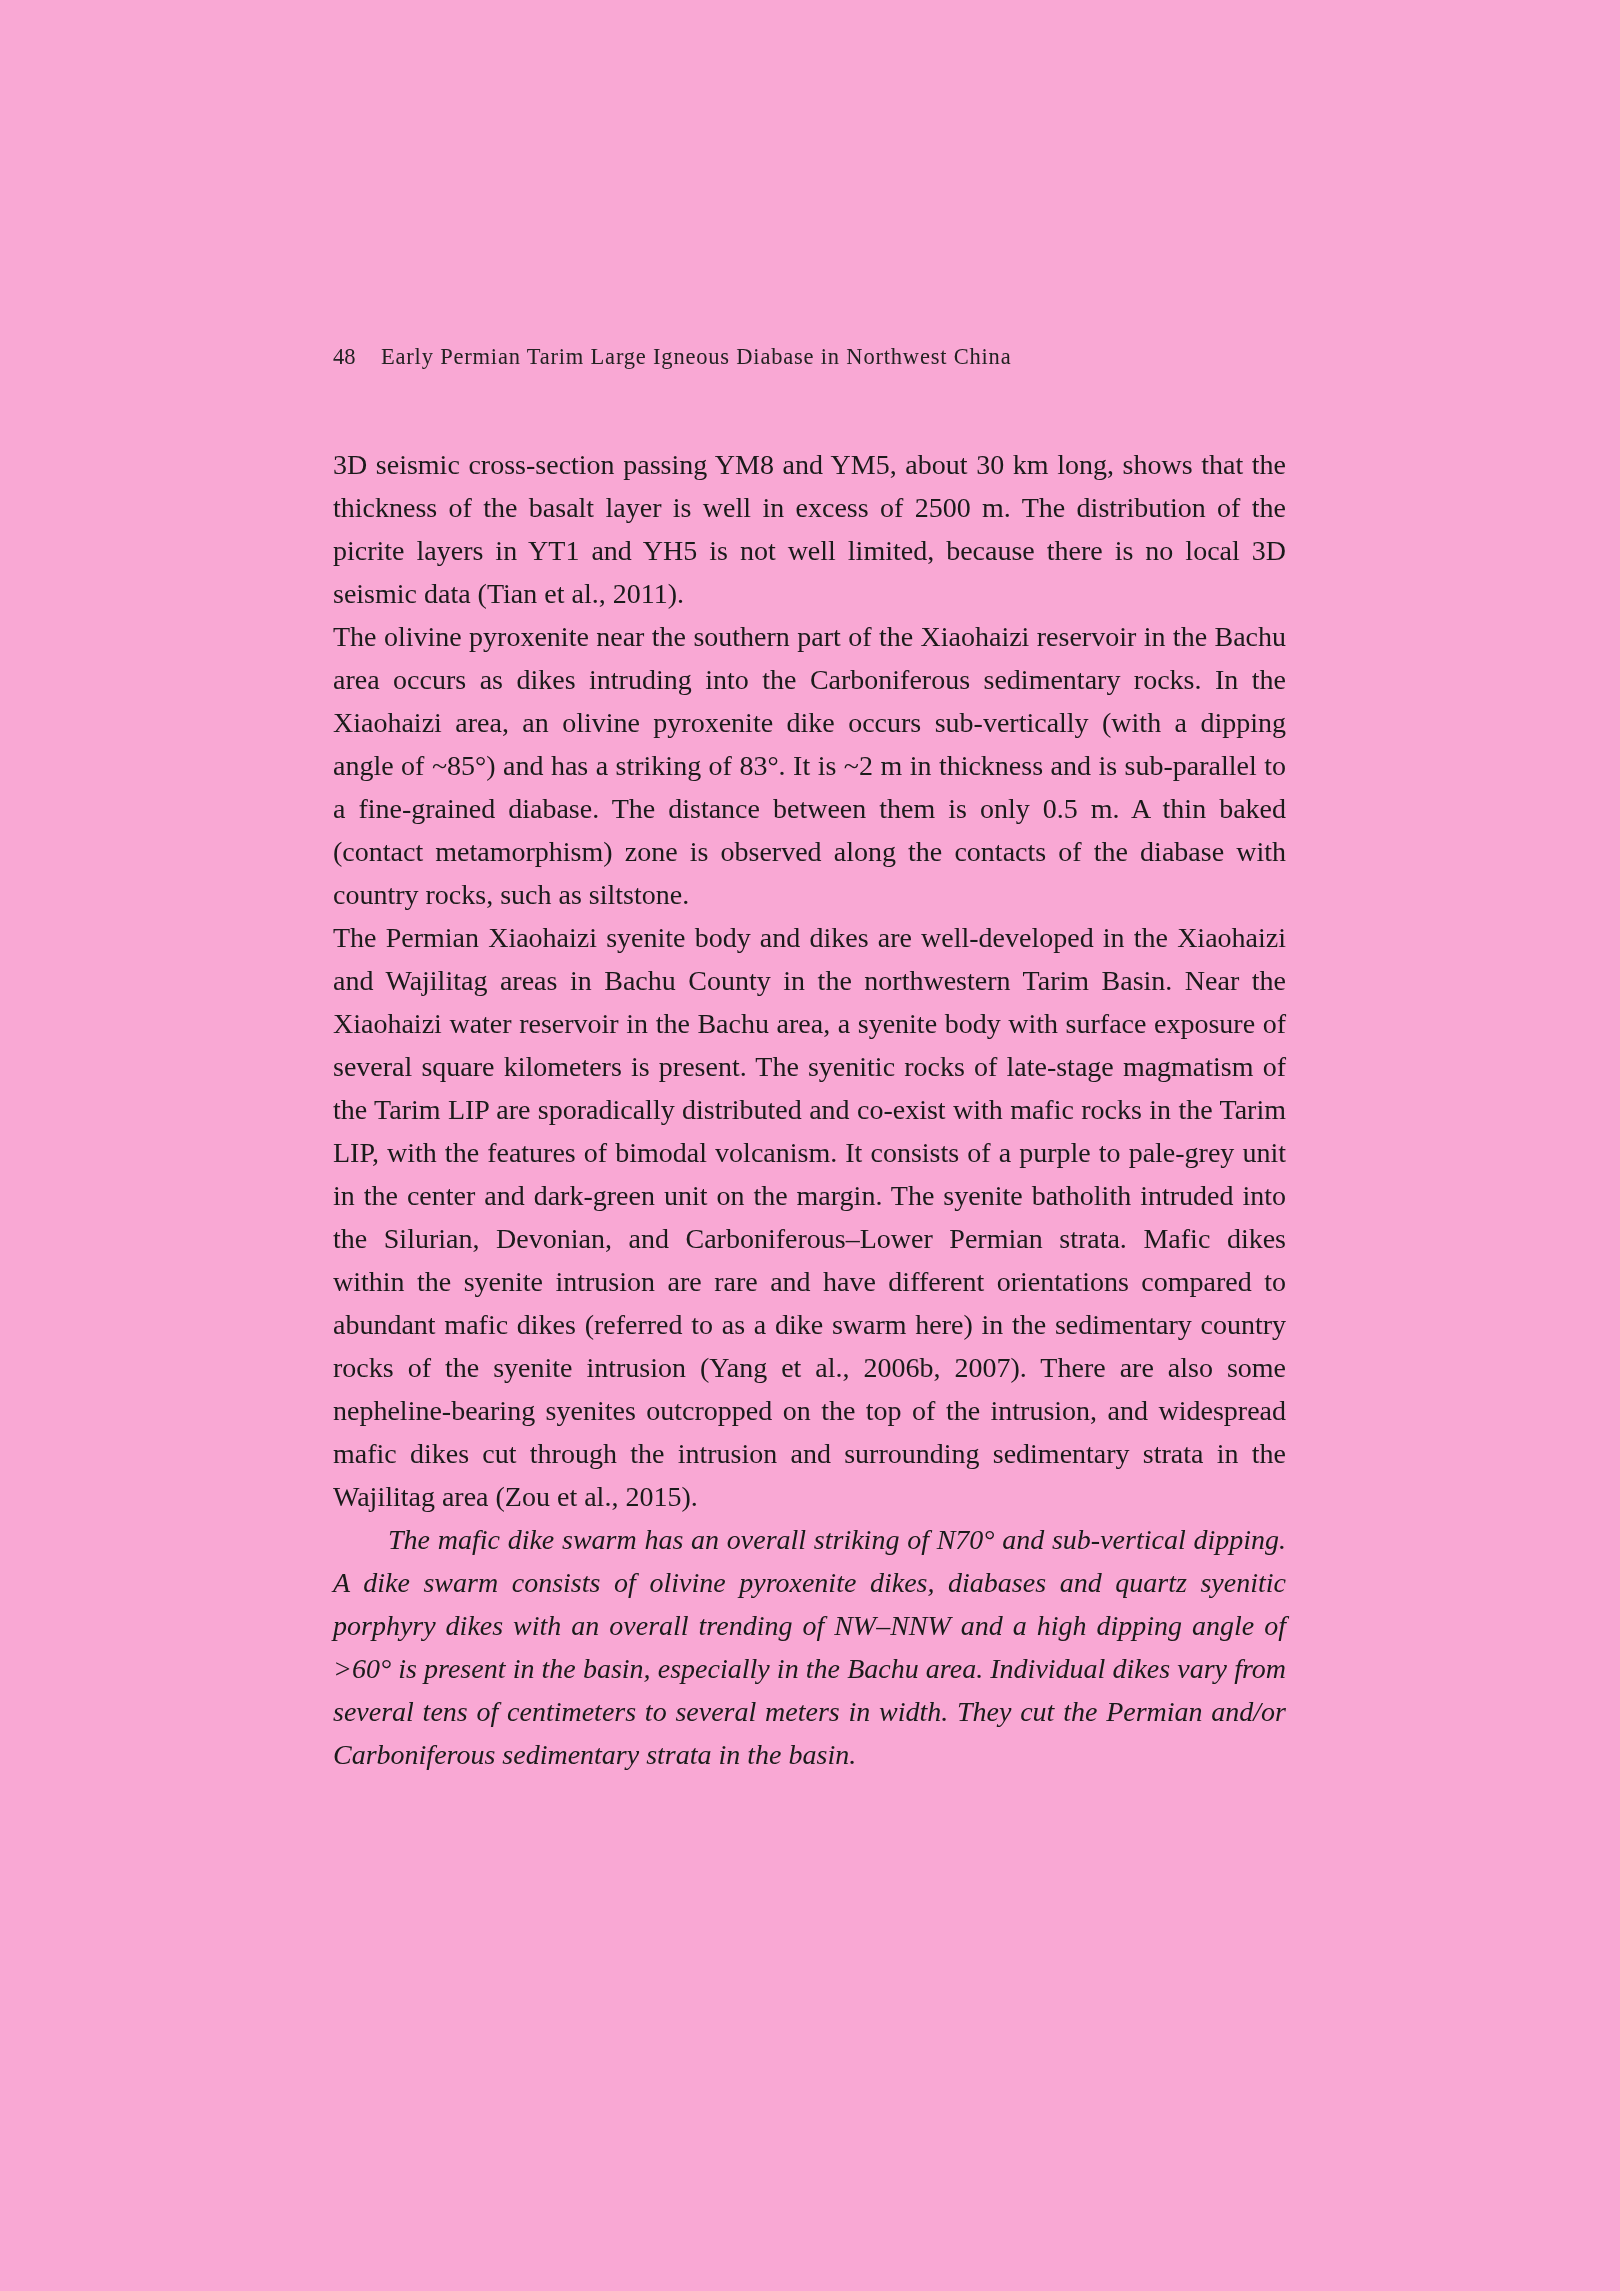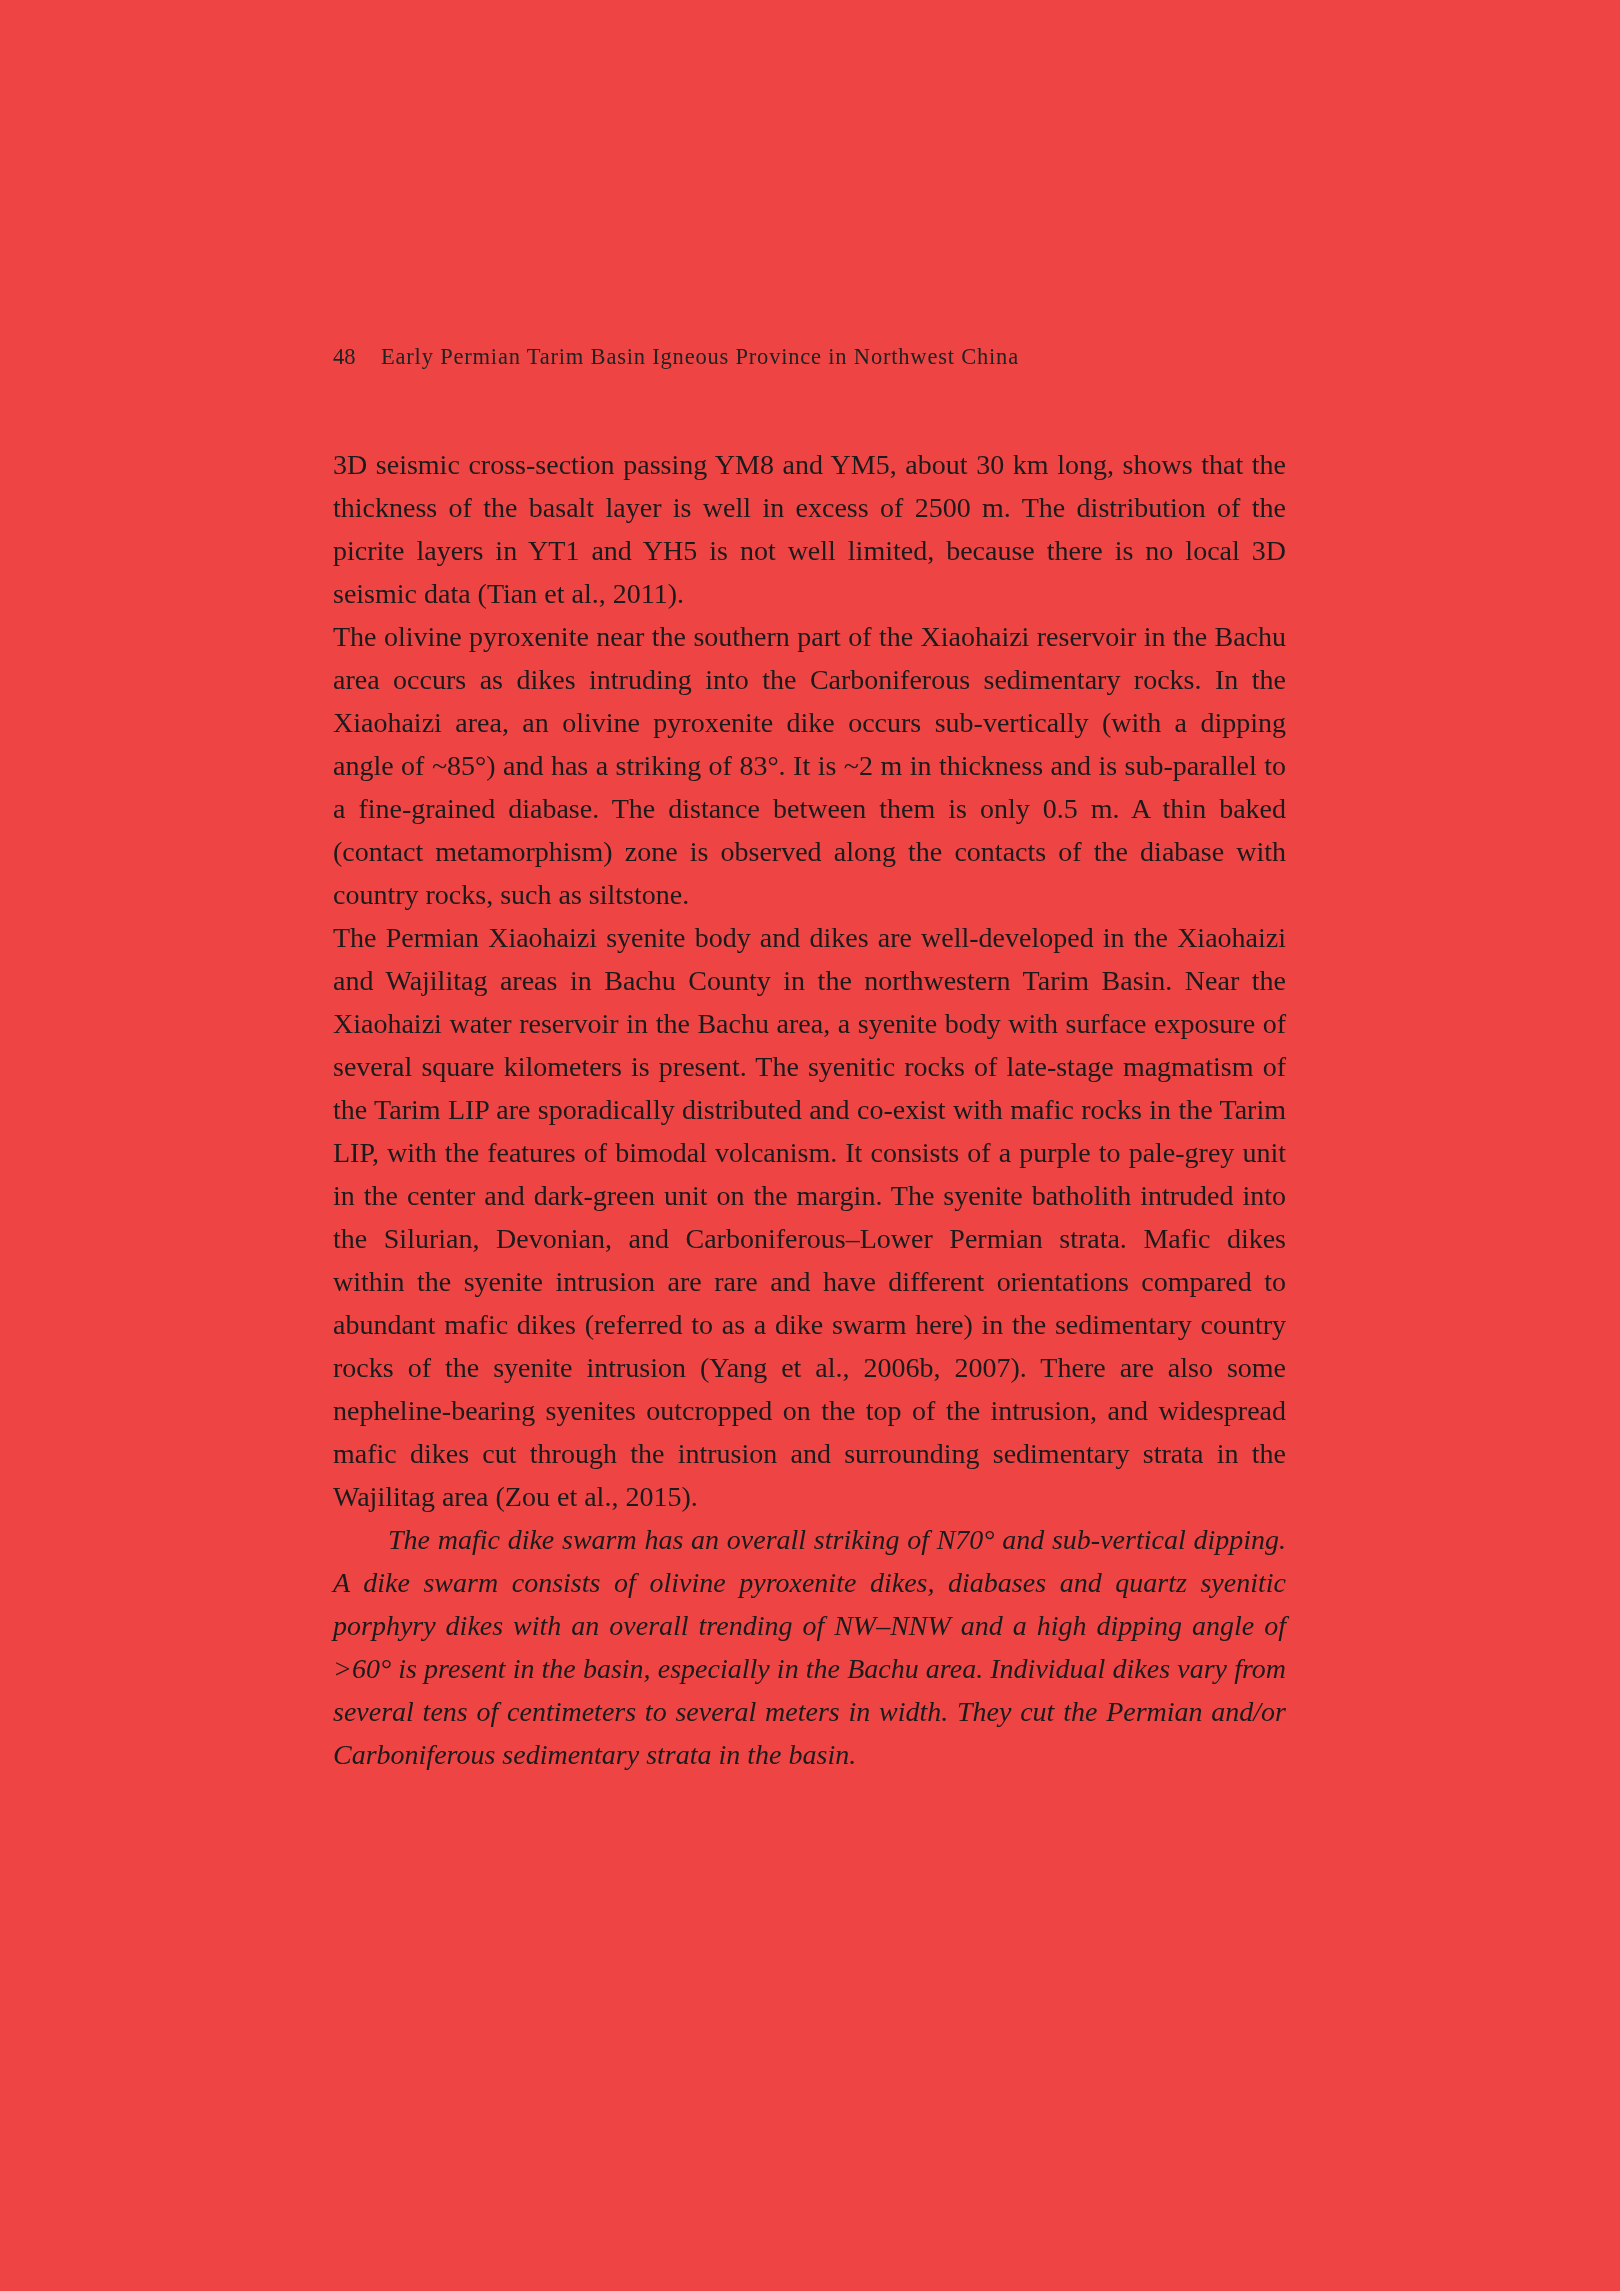--- a/index.html
+++ b/index.html
@@ -4,21 +4,21 @@
 <style>
   html, body {
     margin: 0;
     padding: 0;
     background: #ffffff;
   }
   .page {
     position: relative;
     width: 1620px;
     height: 2292px;
-    background: #ef4444;
+    background: #f9a8d4;
     box-sizing: border-box;
     padding: 343px 334px 0 333px;
     font-family: "Liberation Serif", serif;
     color: #1b1b1b;
     overflow: hidden;
   }
   .running-head {
     display: flex;
     align-items: baseline;
     font-size: 22.5px;
@@ -70,21 +70,21 @@
     font-style: italic;
   }
 </style>
 </head>
 <body>
 
 <div class="page">
 
   <div class="running-head">
     <span class="page-number">48</span>
-    <span class="running-title">Early Permian Tarim Basin Igneous Province in Northwest China</span>
+    <span class="running-title">Early Permian Tarim Large Igneous Diabase in Northwest China</span>
   </div>
 
   <div class="body-text">
 
     <p class="para para-first">3D seismic cross-section passing YM8 and YM5, about 30 km long, shows that the thickness of the basalt layer is well in excess of 2500 m. The distribution of the picrite layers in YT1 and YH5 is not well limited, because there is no local 3D seismic data (Tian et al., 2011).</p>
 
 
     <p class="para">The olivine pyroxenite near the southern part of the Xiaohaizi reservoir in the Bachu area occurs as dikes intruding into the Carboniferous sedimentary rocks. In the Xiaohaizi area, an olivine pyroxenite dike occurs sub-vertically (with a dipping angle of ~85°) and has a striking of 83°. It is ~2 m in thickness and is sub-parallel to a fine-grained diabase. The distance between them is only 0.5 m. A thin baked (contact metamorphism) zone is observed along the contacts of the diabase with country rocks, such as siltstone.</p>
 
 

